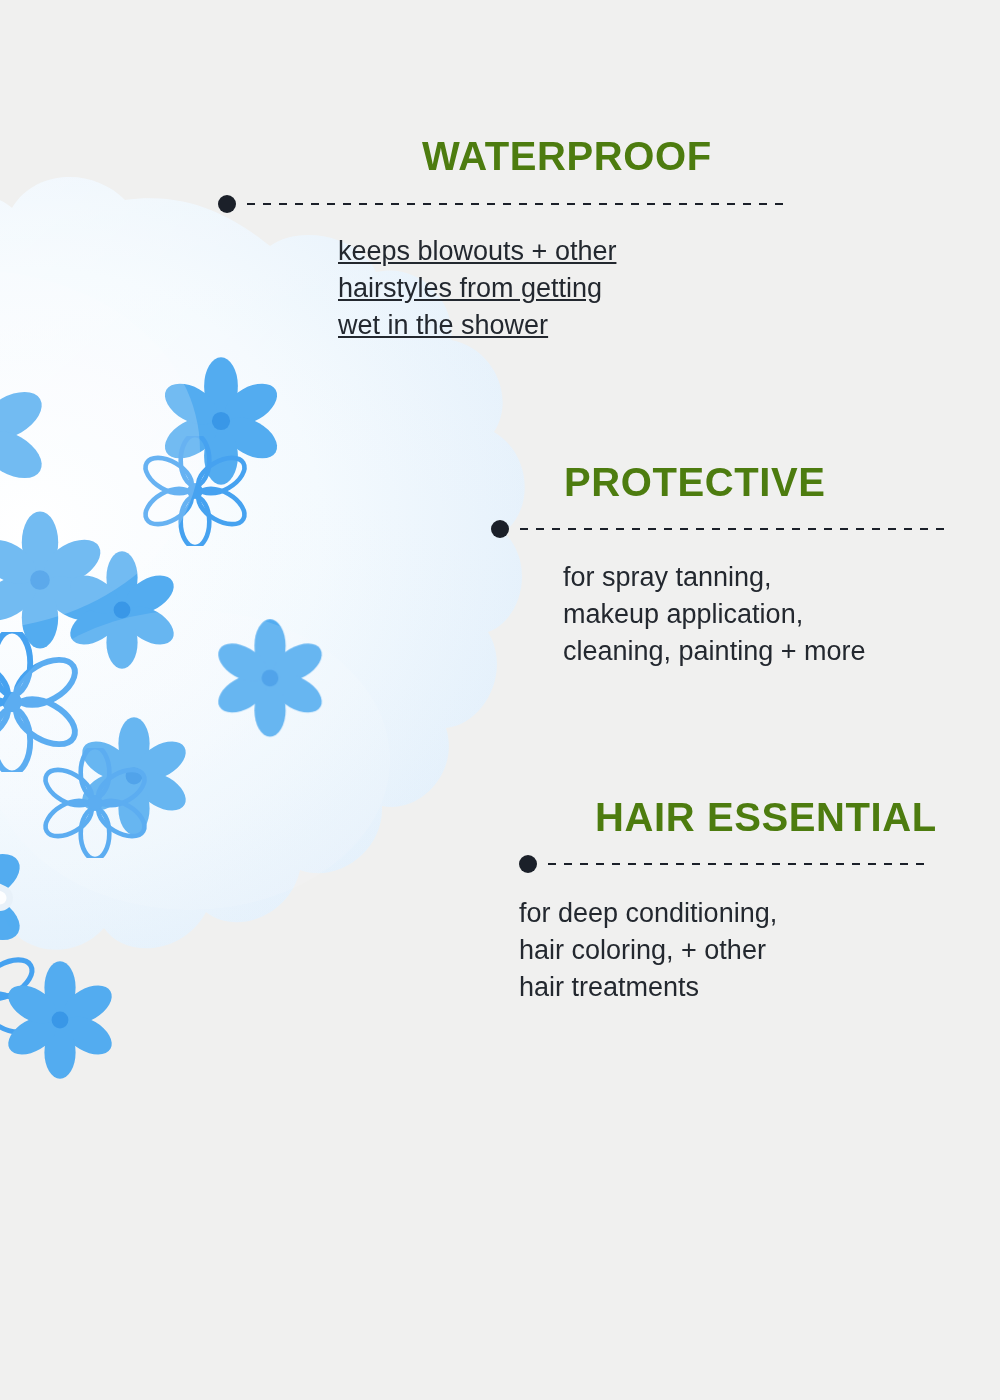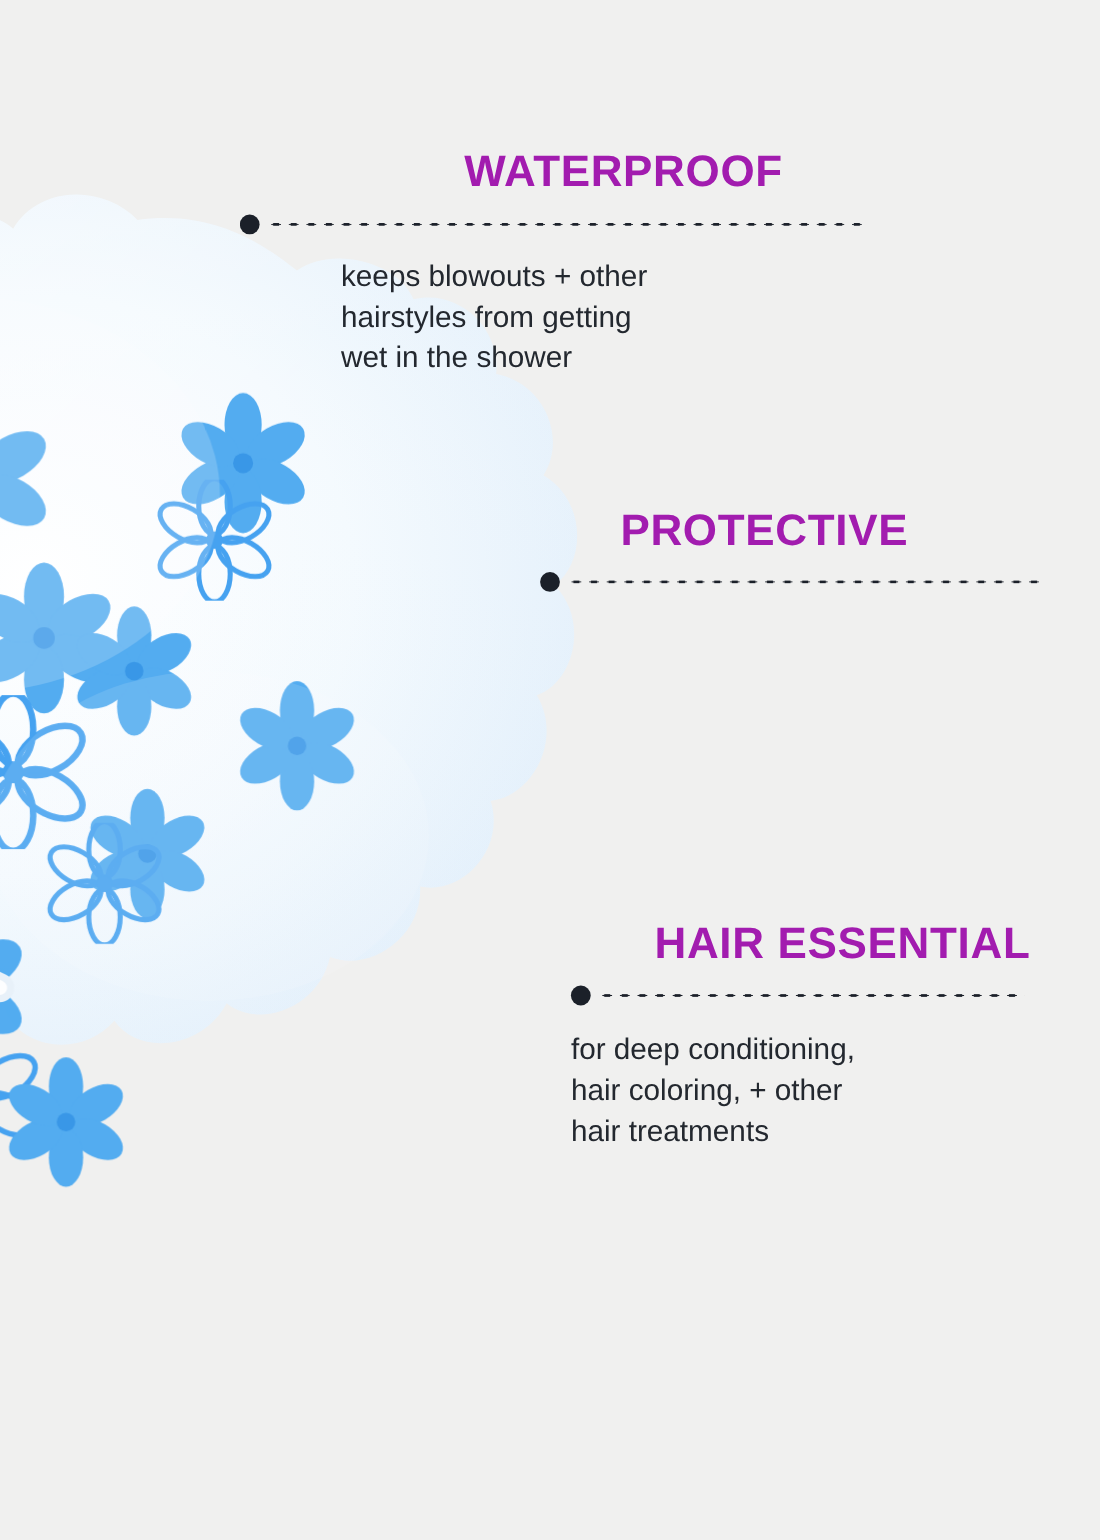--- a/index.html
+++ b/index.html
@@ -26,21 +26,21 @@
   #product-photo svg { display:block; width:100%; height:100%; }
 
   
   .feature { position:absolute; }
 
   .feature-title {
     font-family:"Liberation Sans", sans-serif;
     font-weight:700;
     font-size:40px;
     letter-spacing:0.6px;
-    color:#a21caf;
+    color:#4d7c0f;
     line-height:1;
     white-space:nowrap;
   }
 
   .rule-row {
     position:relative;
     display:flex;
     align-items:center;
     height:20px;
   }
@@ -66,31 +66,31 @@
     font-size:27px;
     line-height:1.37;
     color:#23282f;
     white-space:pre-line;
   }
 
   
   #feature-waterproof { left:218px; top:136px; width:566px; }
   #feature-waterproof .feature-title { margin-left:204px; }
   #feature-waterproof .rule-row { margin-top:18px; width:566px; }
-  #feature-waterproof .feature-body { margin-top:19px; margin-left:92px; }
+  #feature-waterproof .feature-body { margin-top:19px; margin-left:120px;text-decoration:underline; }
 
   
   #feature-protective { left:491px; top:462px; width:458px; }
   #feature-protective .feature-title { margin-left:73px; }
   #feature-protective .rule-row { margin-top:17px; width:458px; }
   #feature-protective .feature-body { margin-top:20px; margin-left:72px; text-align:left; }
 
   
   #feature-hairessential { left:519px; top:797px; width:412px; }
-  #feature-hairessential .feature-title { margin-left:76px;margin-top:41px; }
+  #feature-hairessential .feature-title { margin-left:76px; }
   #feature-hairessential .rule-row { margin-top:17px; width:412px; }
   #feature-hairessential .feature-body { margin-top:21px; }
 
   
   #feature-lightweight { left:329px; top:1098px; width:497px; }
   #feature-lightweight .feature-title { margin-left:155px; }
   #feature-lightweight .rule-row { margin-top:18px; width:497px; }
   #feature-lightweight .feature-body { margin-top:20px; margin-left:155px; }
 </style>
 </head>
@@ -244,20 +244,23 @@
 hairstyles from getting
 wet in the shower</div>
   </div>
 
   <div class="feature" id="feature-protective">
     <div class="feature-title">PROTECTIVE</div>
     <div class="rule-row">
       <span class="rule-dot"></span>
       <span class="rule-dots"></span>
     </div>
+    <div class="feature-body">for spray tanning,
+makeup application,
+cleaning, painting + more</div>
   </div>
 
   <div class="feature" id="feature-hairessential">
     <div class="feature-title">HAIR ESSENTIAL</div>
     <div class="rule-row">
       <span class="rule-dot"></span>
       <span class="rule-dots"></span>
     </div>
     <div class="feature-body">for deep conditioning,
 hair coloring, + other

